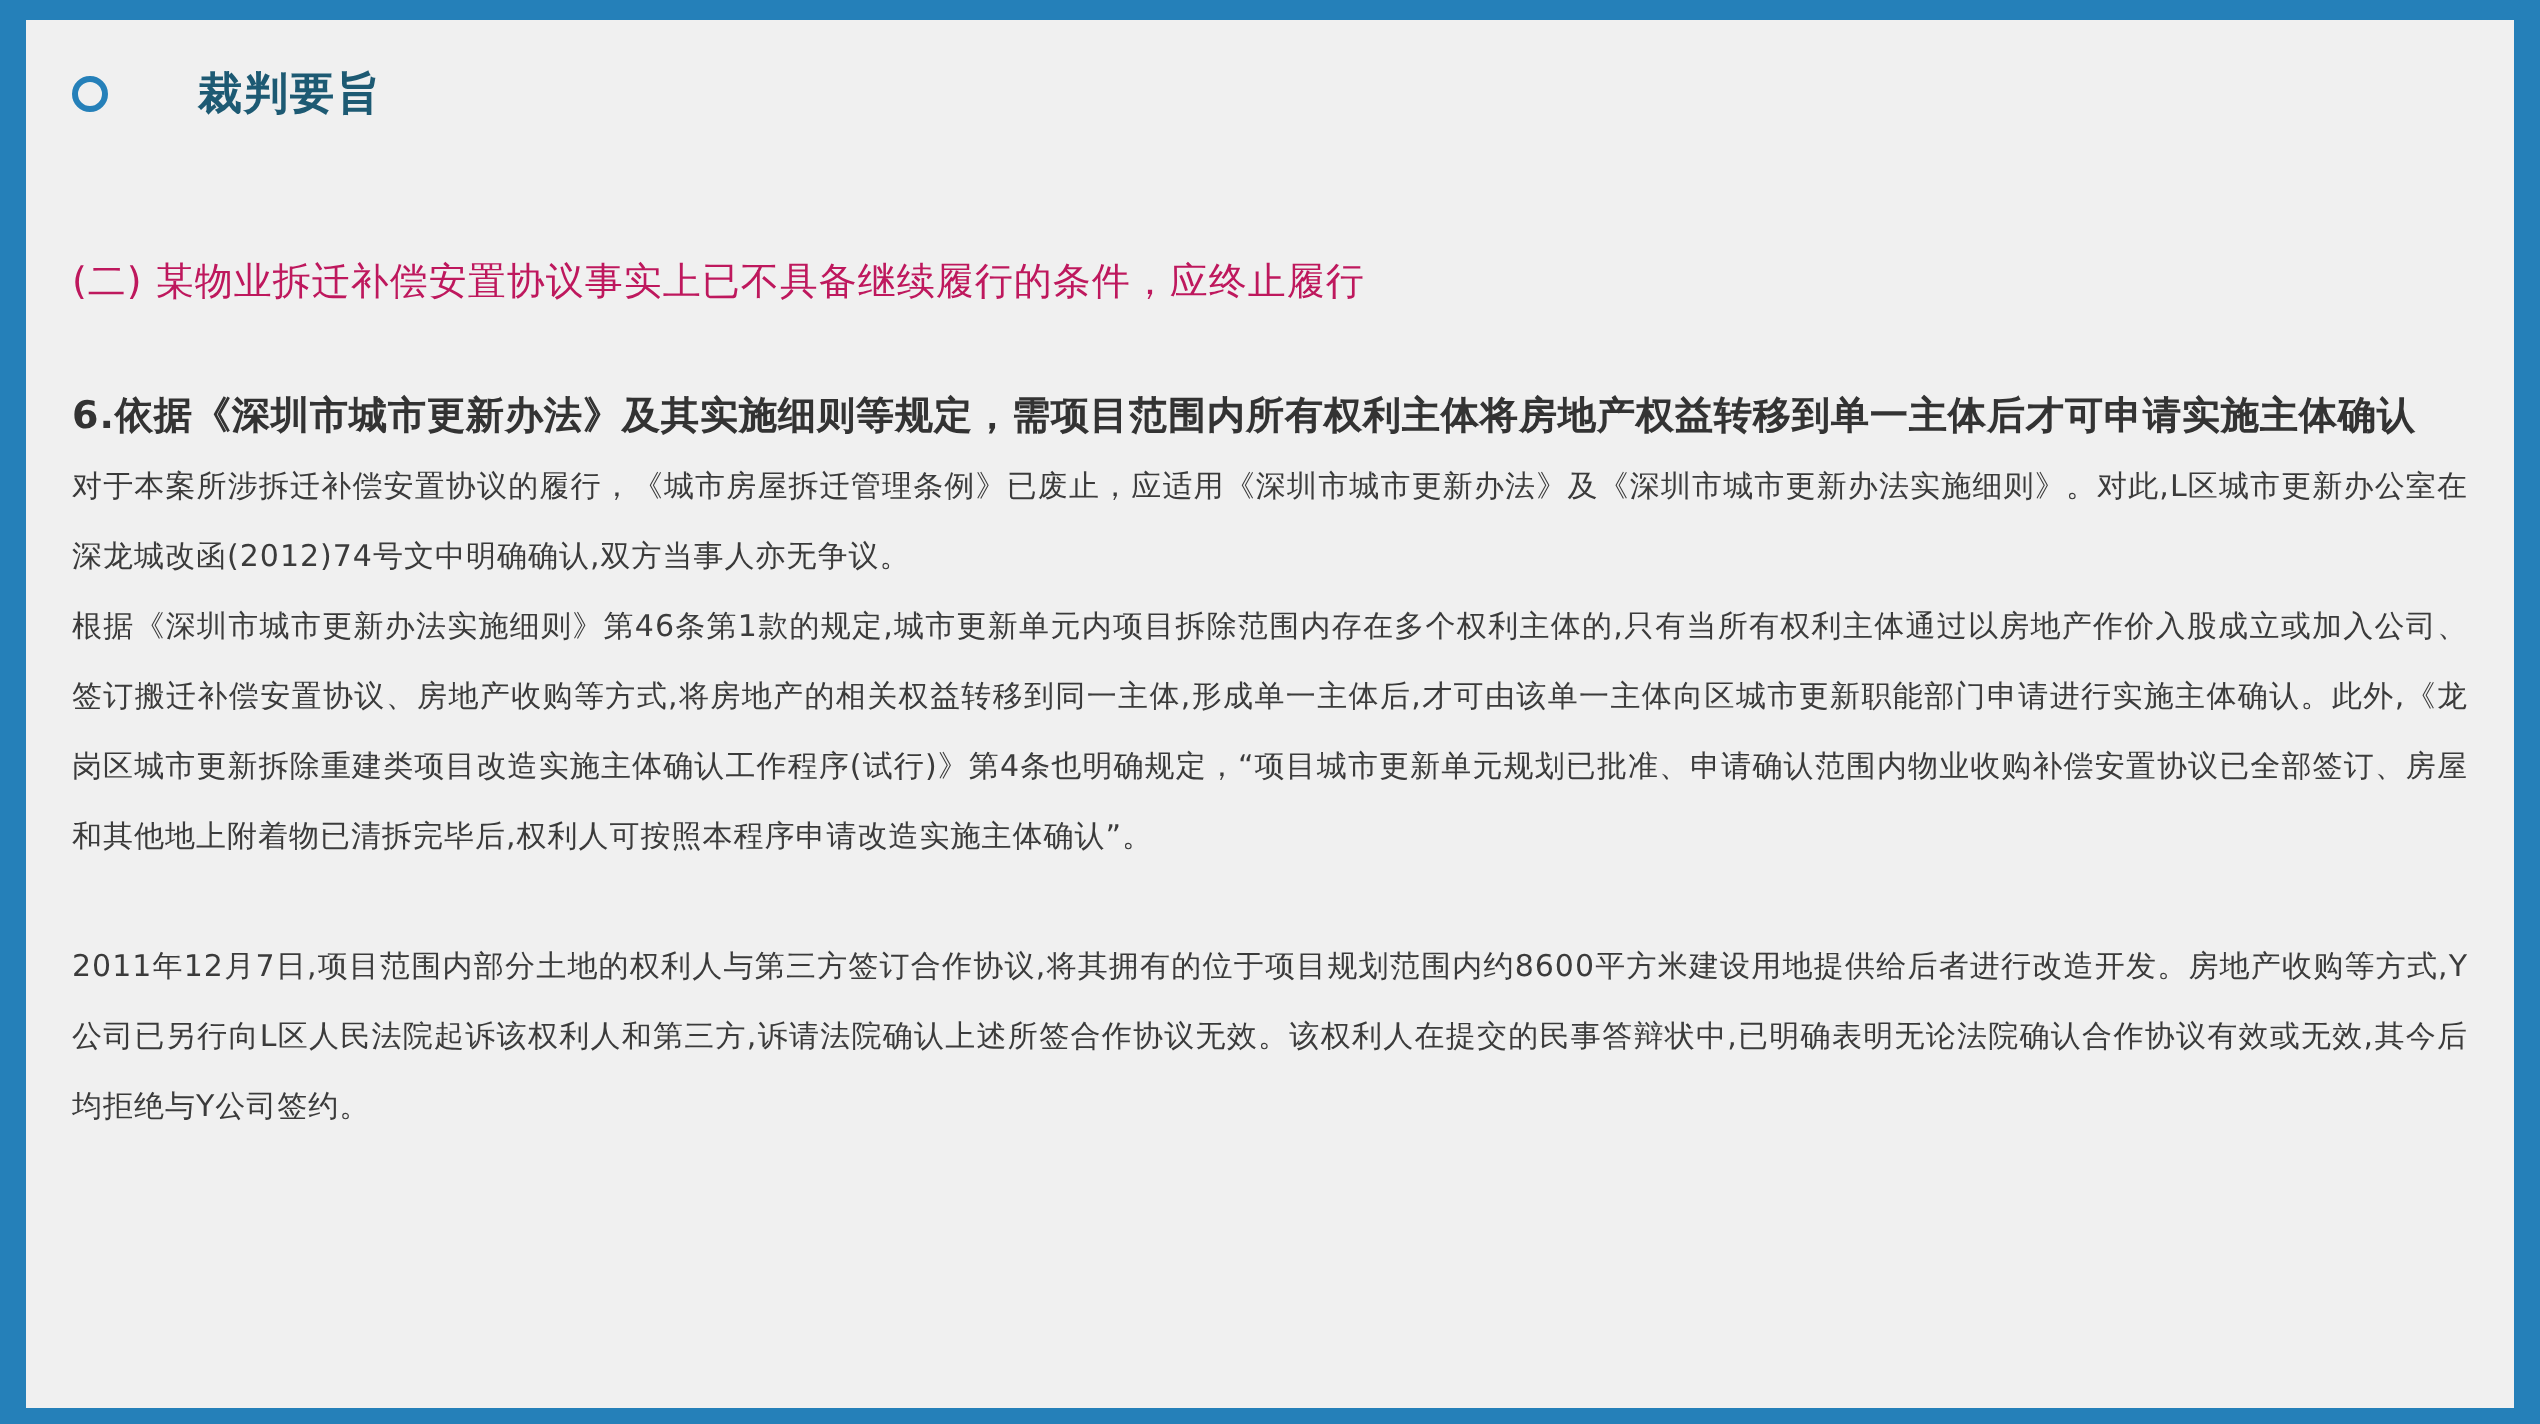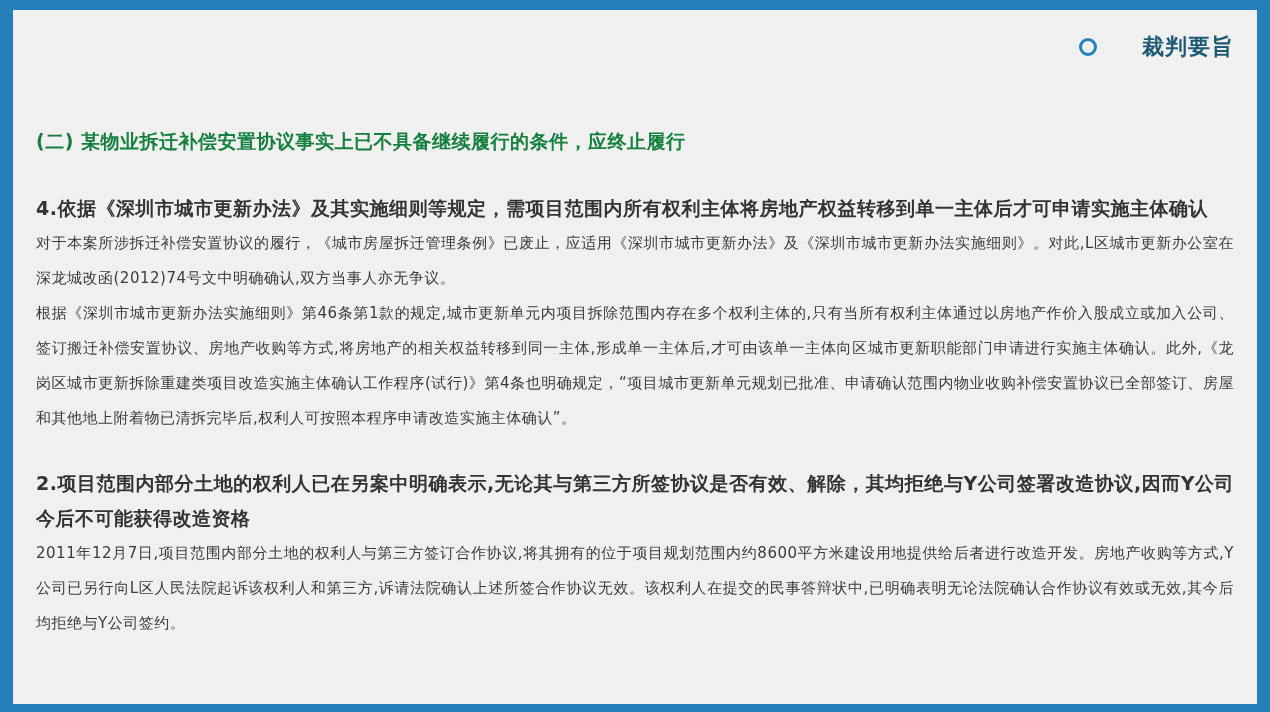--- a/index.html
+++ b/index.html
@@ -26,42 +26,41 @@
     background: #f0f0f0;
     box-sizing: border-box;
     padding: 22px 23px 0 23px;
     overflow: hidden;
   }
   .header {
     display: flex;
     align-items: center;
     gap: 45px;
     height: 30px;
-    justify-content: flex-end;
   }
   .ring {
     display: inline-block;
     width: 12px;
     height: 12px;
     border: 3px solid #2580b9;
     border-radius: 50%;
     background: transparent;
   }
   .page-title {
     margin: 0;
     font-size: 22px;
     font-weight: bold;
     color: #1d5a73;
     letter-spacing: 1px;
   }
   .section-heading {
     margin: 66px 0 0 0;
     font-size: 19px;
-    font-weight: bold;
-    color: #15803d;
+    font-weight: normal;
+    color: #be185d;
     line-height: 27px;
     letter-spacing: 0.5px;
   }
   .point {
     margin-top: 36px;
   }
   .point2 {
     margin-top: 30px;
   }
   .point-title {
@@ -90,24 +89,23 @@
   <div class="content">
 
     <div class="header">
       <span class="ring"></span>
       <h1 class="page-title">裁判要旨</h1>
     </div>
 
     <h2 class="section-heading">(二) 某物业拆迁补偿安置协议事实上已不具备继续履行的条件，应终止履行</h2>
 
     <div class="point">
-      <p class="point-title">4.依据《深圳市城市更新办法》及其实施细则等规定，需项目范围内所有权利主体将房地产权益转移到单一主体后才可申请实施主体确认</p>
+      <p class="point-title">6.依据《深圳市城市更新办法》及其实施细则等规定，需项目范围内所有权利主体将房地产权益转移到单一主体后才可申请实施主体确认</p>
       <p class="body-text">对于本案所涉拆迁补偿安置协议的履行，《城市房屋拆迁管理条例》已废止，应适用《深圳市城市更新办法》及《深圳市城市更新办法实施细则》。对此,L区城市更新办公室在深龙城改函(2012)74号文中明确确认,双方当事人亦无争议。</p>
       <p class="body-text">根据《深圳市城市更新办法实施细则》第46条第1款的规定,城市更新单元内项目拆除范围内存在多个权利主体的,只有当所有权利主体通过以房地产作价入股成立或加入公司、签订搬迁补偿安置协议、房地产收购等方式,将房地产的相关权益转移到同一主体,形成单一主体后,才可由该单一主体向区城市更新职能部门申请进行实施主体确认。此外,《龙岗区城市更新拆除重建类项目改造实施主体确认工作程序(试行)》第4条也明确规定，“项目城市更新单元规划已批准、申请确认范围内物业收购补偿安置协议已全部签订、房屋和其他地上附着物已清拆完毕后,权利人可按照本程序申请改造实施主体确认”。</p>
     </div>
 
     <div class="point point2">
-      <p class="point-title">2.项目范围内部分土地的权利人已在另案中明确表示,无论其与第三方所签协议是否有效、解除，其均拒绝与Y公司签署改造协议,因而Y公司今后不可能获得改造资格</p>
       <p class="body-text">2011年12月7日,项目范围内部分土地的权利人与第三方签订合作协议,将其拥有的位于项目规划范围内约8600平方米建设用地提供给后者进行改造开发。房地产收购等方式,Y公司已另行向L区人民法院起诉该权利人和第三方,诉请法院确认上述所签合作协议无效。该权利人在提交的民事答辩状中,已明确表明无论法院确认合作协议有效或无效,其今后均拒绝与Y公司签约。</p>
     </div>
 
   </div>
 </div>
 
 </body></html>

